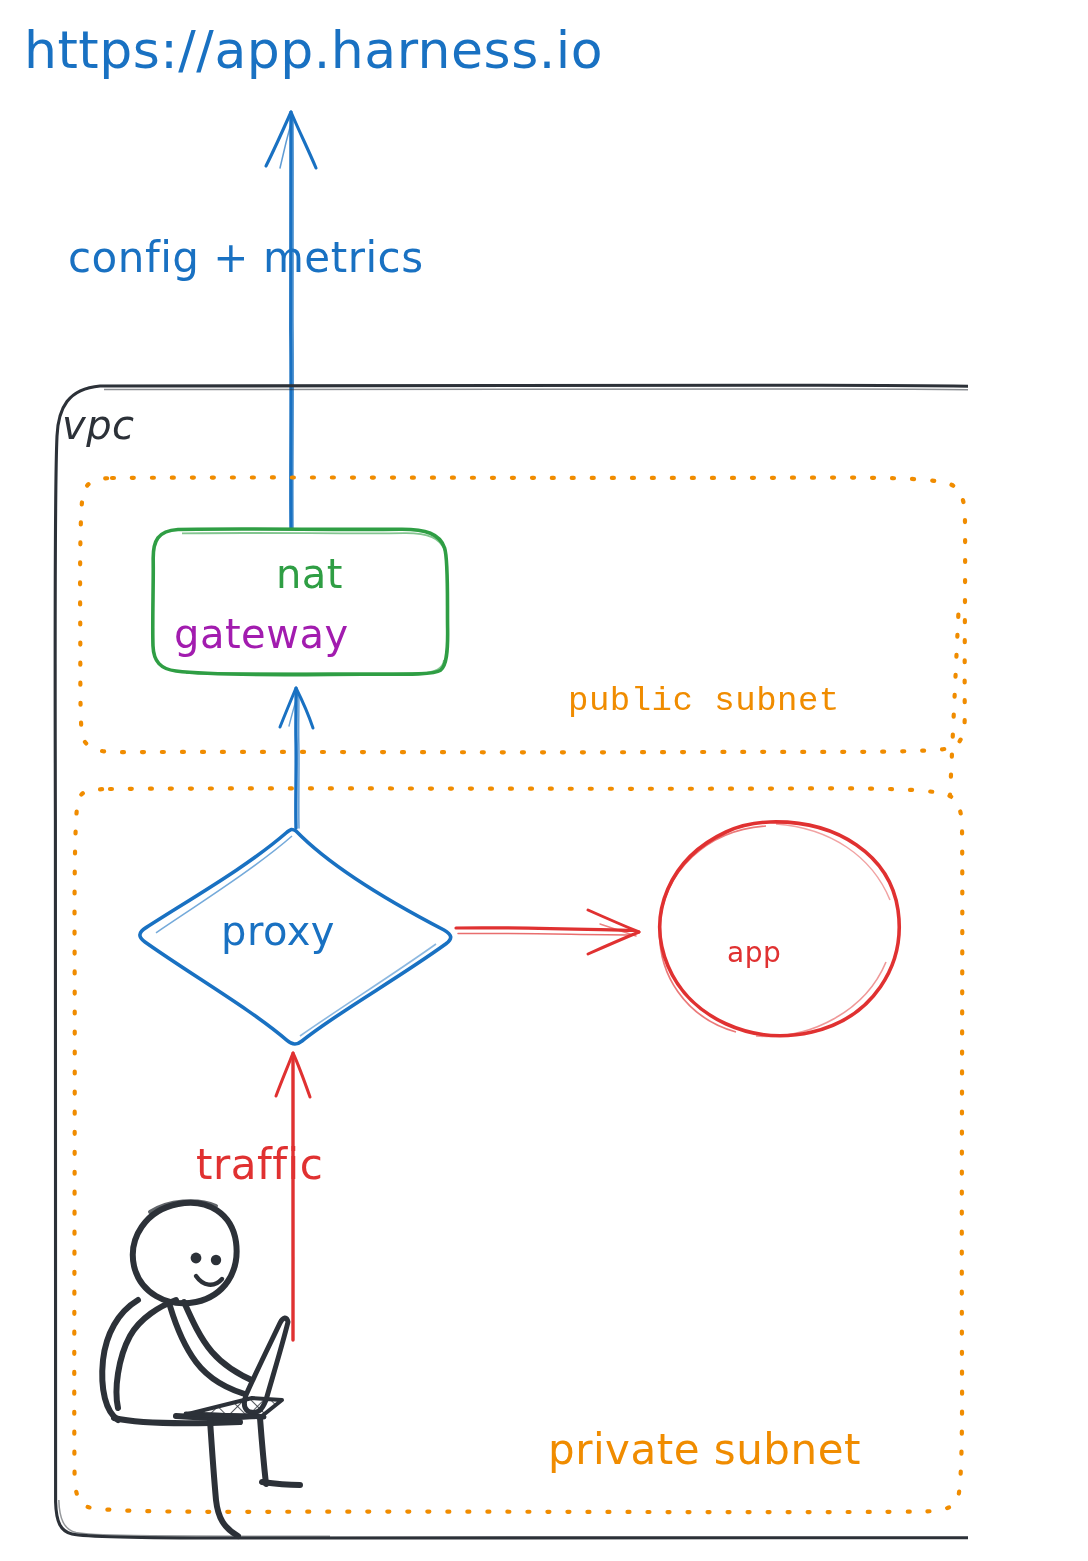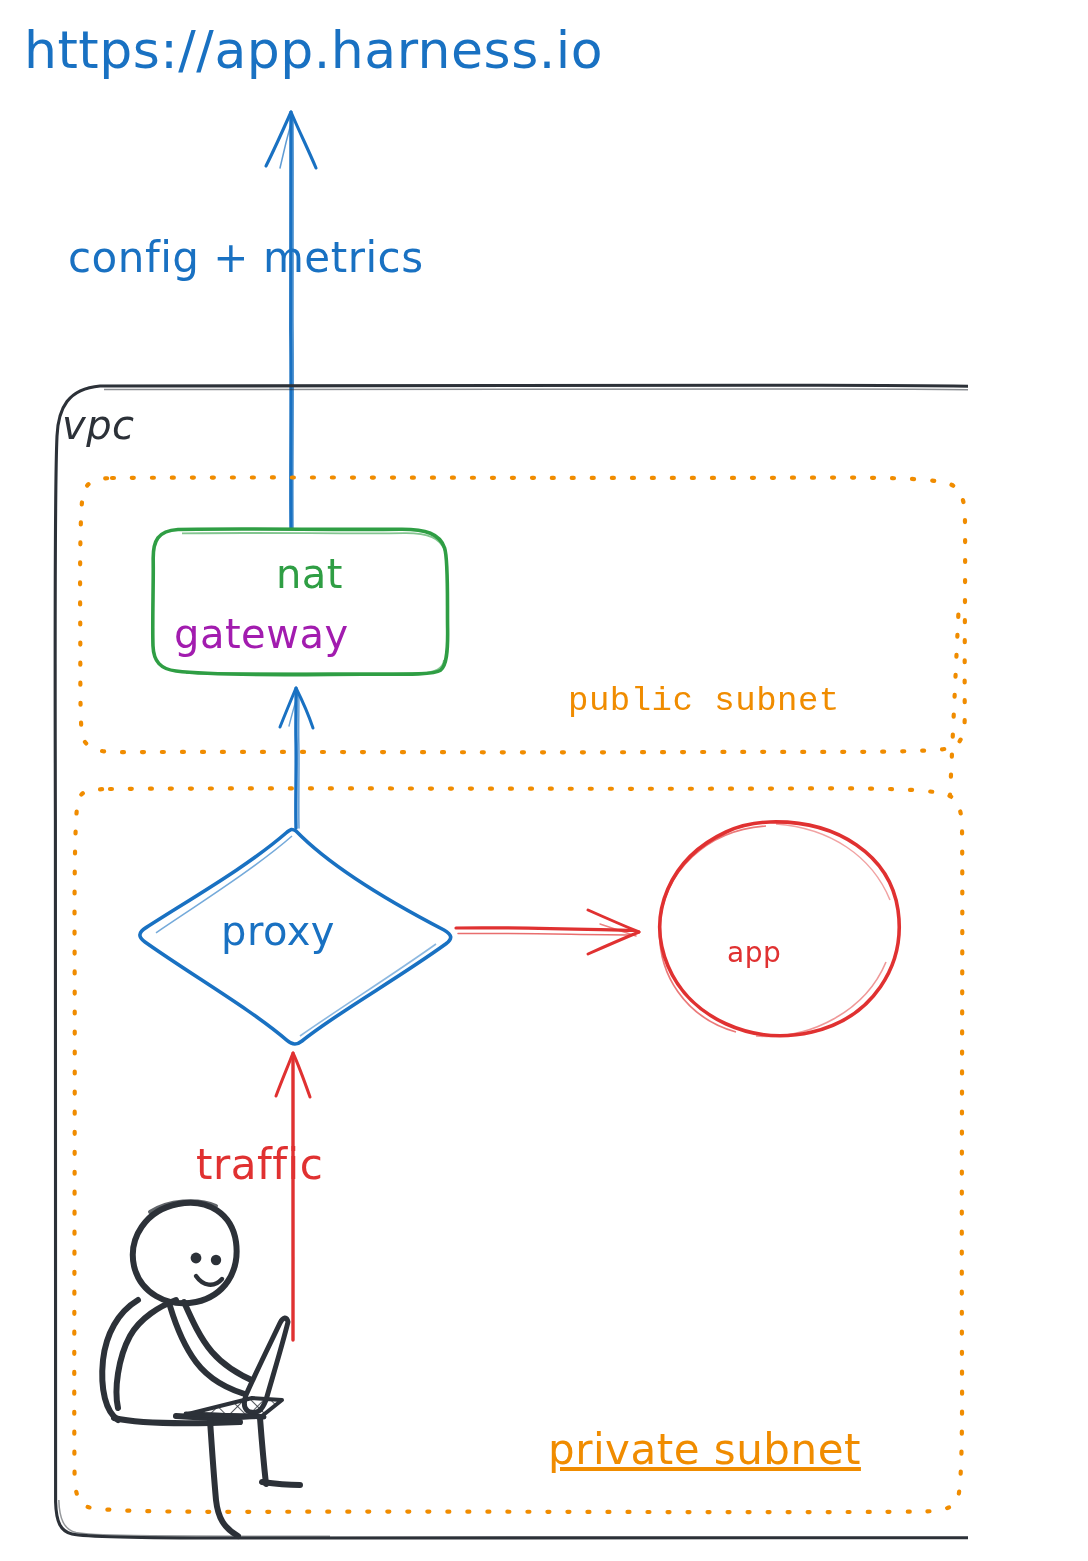--- a/index.html
+++ b/index.html
@@ -194,15 +194,15 @@
   <div class="lbl hand" style="left:174px; top:611px; font-size:40px; color:#a21caf;">gateway</div>
 
   <div class="lbl hand" style="left:568px; top:682px; font-size:34px; color:#f08c00;font-family:Liberation Mono, monospace;">public subnet</div>
 
   <div class="lbl hand" style="left:221px; top:908px; font-size:40px; color:#1971c2;">proxy</div>
 
   <div class="lbl hand" style="left:727px; top:908px; font-size:28px; color:#e03131;margin-top:28px;">app</div>
 
   <div class="lbl hand" style="left:196px; top:1140px; font-size:42px; color:#e03131;">traffic</div>
 
-  <div class="lbl hand" style="left:548px; top:1425px; font-size:42px; color:#f08c00;text-decoration:underline;">private subnet</div>
+  <div class="lbl hand" style="left:548px; top:1425px; font-size:42px; color:#f08c00;">private subnet</div>
 
 </div>
 
 </body></html>

